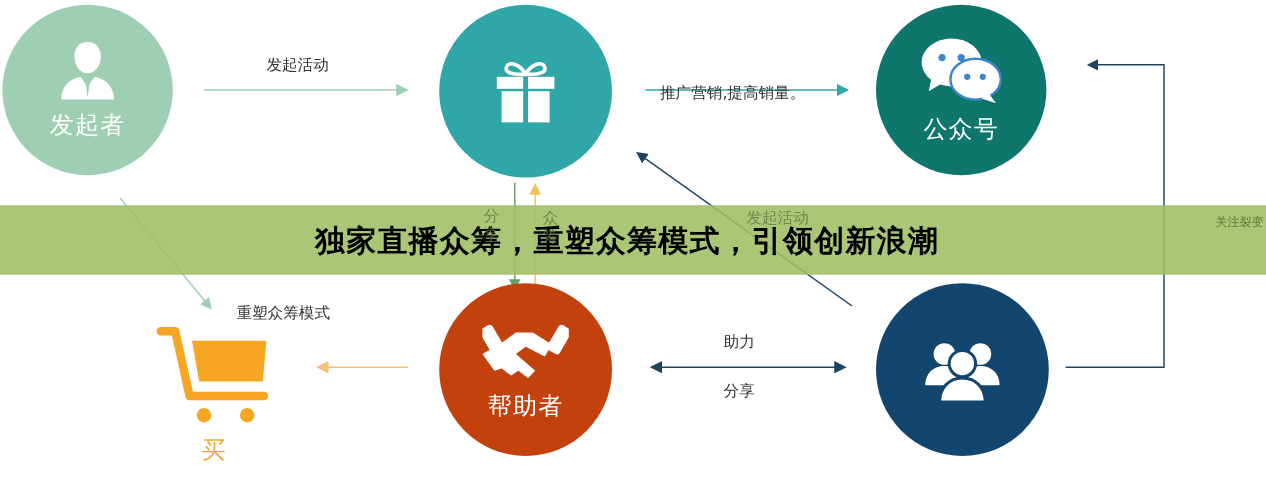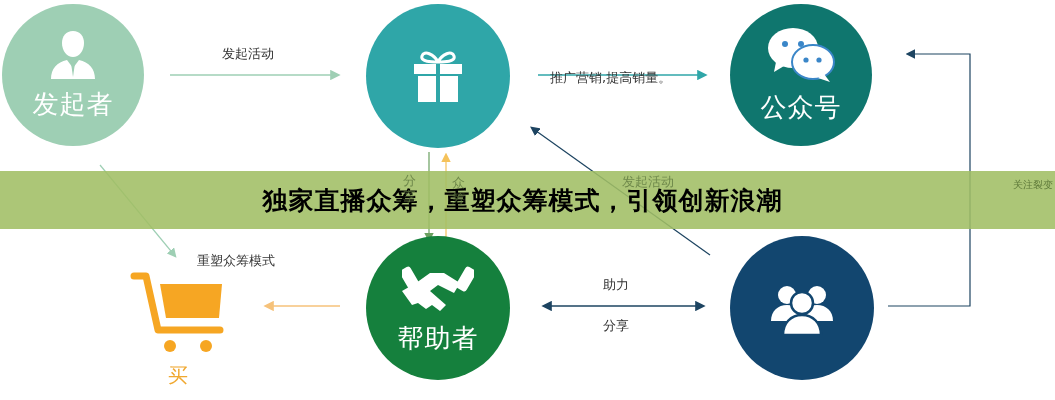--- a/index.html
+++ b/index.html
@@ -1,19 +1,19 @@
 <!DOCTYPE html>
 <html><head>
 <meta charset="utf-8">
 <style>
   html, body { margin:0; padding:0; }
   body { width:1055px; height:400px; position:relative; overflow:hidden; background:#ffffff;
          font-family:"DejaVu Sans","Liberation Sans",sans-serif; }
   .node { position:absolute; border-radius:50%; display:flex; flex-direction:column; align-items:center; justify-content:center; }
-  .node .label { color:#ffffff; font-size:26px; margin-top:6px; letter-spacing:1px; }
+  .node .label { color:#ffffff; font-size:20px; margin-top:6px; letter-spacing:1px; }
   .node svg { display:block; }
   .edge-label { position:absolute; font-size:13px; color:#333; white-space:nowrap; }
   svg.lines { position:absolute; left:0; top:0; }
   .banner { position:absolute; left:0; top:171px; width:1055px; height:58px; background:rgba(160,190,100,0.88);
             display:flex; align-items:center; justify-content:center; }
   .banner .title { color:#000000; font-size:25px; font-weight:bold; letter-spacing:1px; margin-left:-10px; }
   .banner .side { position:absolute; right:2px; top:7px; font-size:10px; color:#5f7a3a; }
   .faint { position:absolute; font-size:13px; color:#607a40; opacity:0.8; }
   .cart { position:absolute; left:130px; top:270px; width:110px; height:130px; }
   .cart .buy { position:absolute; left:38px; top:92px; color:#f0a830; font-size:20px; }
@@ -97,21 +97,21 @@
         <circle cx="35" cy="18" r="3" fill="#3a86c8"></circle>
         <ellipse cx="47" cy="36" rx="21" ry="17" fill="#fff" stroke="#3a86c8" stroke-width="2"></ellipse>
         <path d="M58 48l6 8-12-4z" fill="#fff"></path>
         <circle cx="40" cy="34" r="2.6" fill="#3a86c8"></circle>
         <circle cx="53" cy="34" r="2.6" fill="#3a86c8"></circle>
       </svg>
   </span>
   <span class="label">公众号</span>
 </div>
 
-<div class="node" style="left:366px;top:236px;width:144px;height:144px;background:#15803d;">
+<div class="node" style="left:366px;top:236px;width:144px;height:144px;background:#c2410c;">
   <span>
     <svg width="72" height="54" viewBox="0 0 72 54">
         <rect x="2" y="6" width="12" height="24" rx="3" transform="rotate(-30 8 18)" fill="#fff"></rect>
         <rect x="58" y="6" width="12" height="24" rx="3" transform="rotate(30 64 18)" fill="#fff"></rect>
         <path d="M14 22l14-10h14l16 10-6 10-16-8-8 6 16 14-6 6-8-6-6 4-8-6-6 2-10-14z" fill="#fff"></path>
       </svg>
   </span>
   <span class="label">帮助者</span>
 </div>
 

